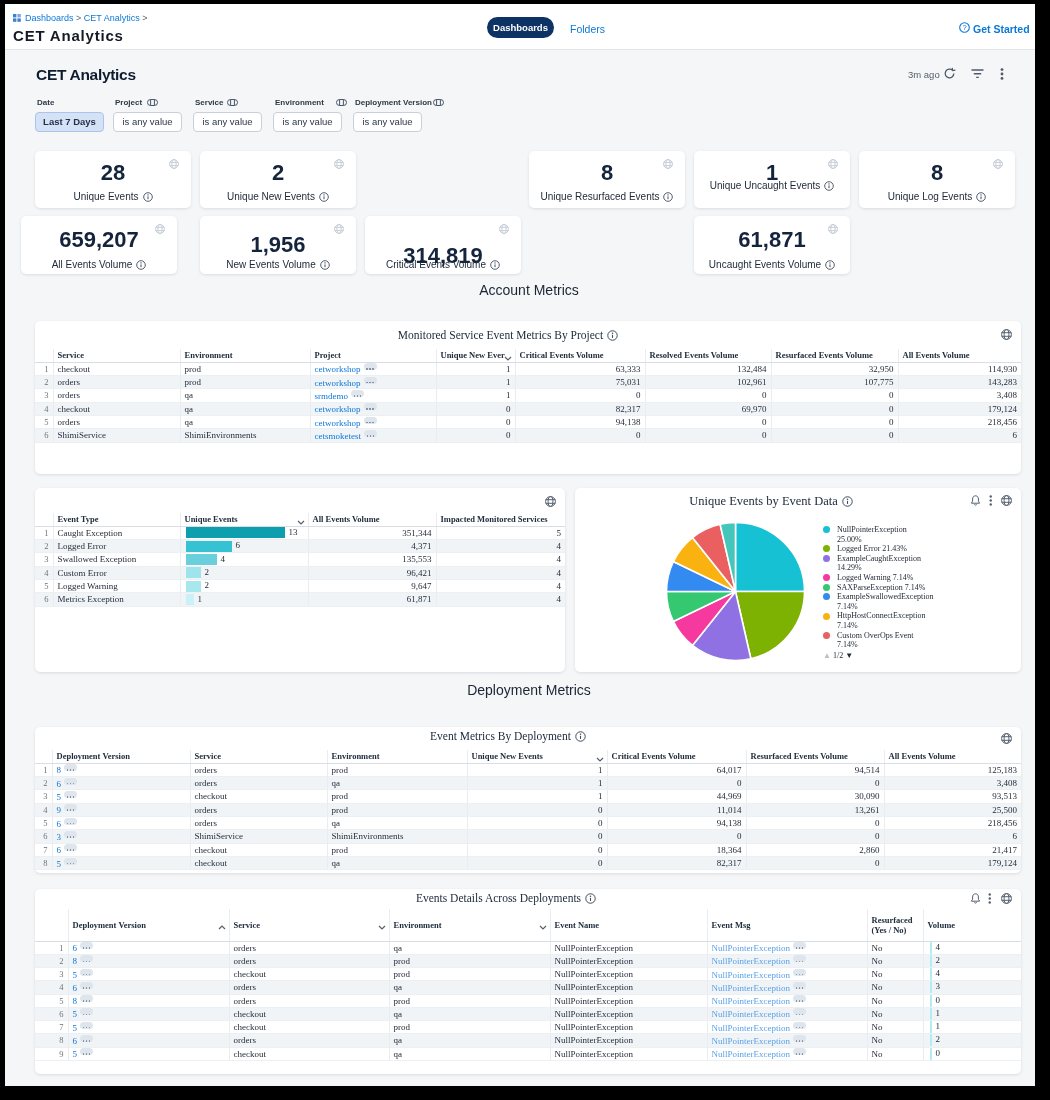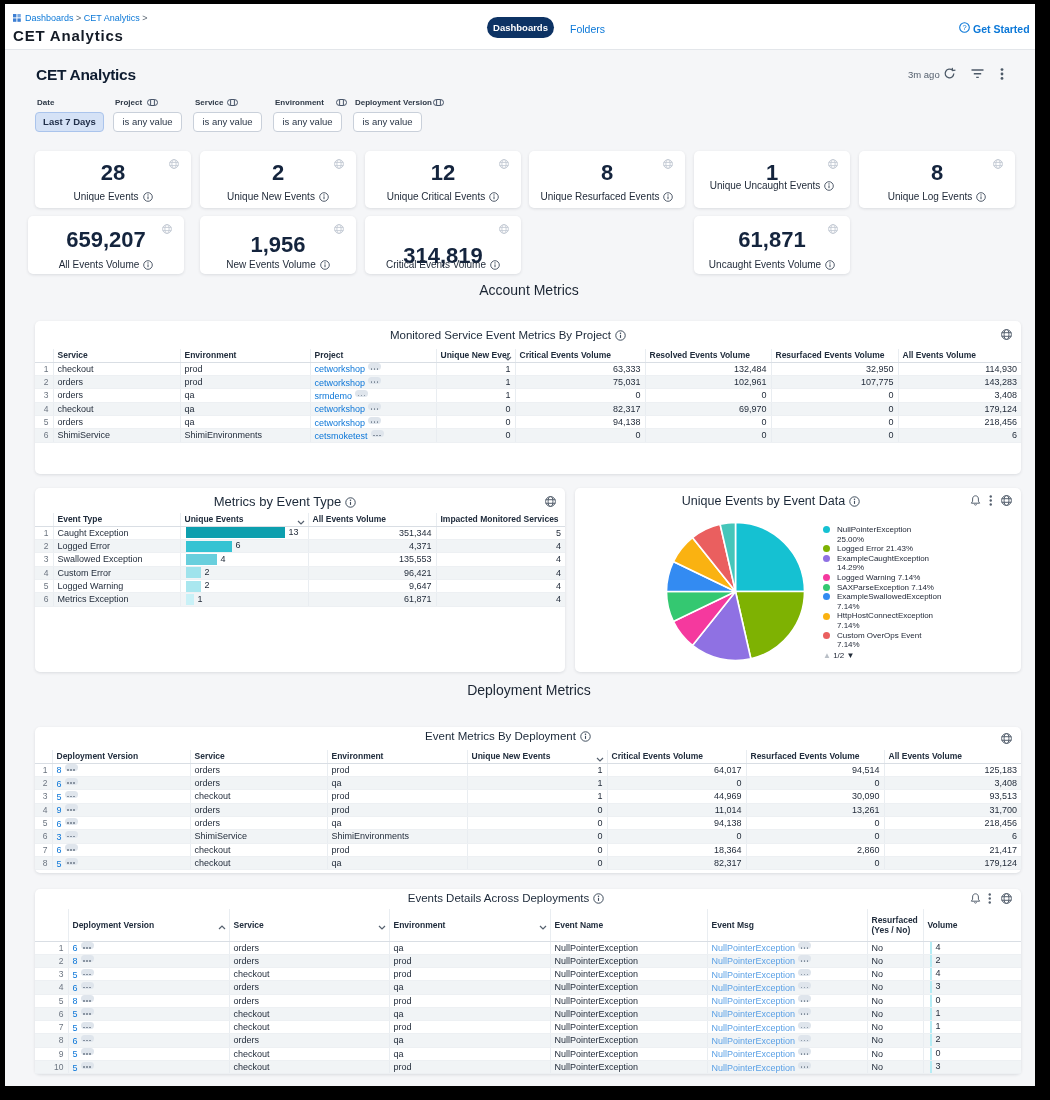--- a/index.html
+++ b/index.html
@@ -13,21 +13,21 @@
 .pill { background:#0d3364; color:#fff; font-size:9.5px; font-weight:bold; border-radius:11px; height:21px; line-height:21px; width:67px; text-align:center; }
 .blue { color:#0b78d8; }
 .h1 { font-size:15.5px; font-weight:600; color:#0e1c30; letter-spacing:-0.3px; }
 .flabel { font-size:8px; color:#2d3846; font-weight:600; white-space:nowrap; }
 .chip { height:20px; line-height:18px; border-radius:4px; font-size:9.5px; color:#2a3647; text-align:center; background:#fff; border:1px solid #c9d0da; }
 .chip.active { background:#d5e2f6; border-color:#aac4ec; color:#22304a; font-weight:600; }
 .tile { position:absolute; width:156px; background:#fff; border-radius:5px; box-shadow:0 1px 3px rgba(30,40,60,0.12); }
 .tile .num { position:absolute; left:0; top:7px; width:100%; text-align:center; font-size:22px; font-weight:600; color:#14243d; letter-spacing:0; }
 .tile .lbl { position:absolute; left:0; top:37px; width:100%; text-align:center; font-size:10px; color:#1d2736; }
 .sech { font-size:14px; color:#1b2533; text-align:center; }
-.card { position:absolute; background:#fff; border-radius:5px; box-shadow:0 1px 3px rgba(30,40,60,0.12); }
+.card { position:absolute; background:#fff; border-radius:5px; box-shadow:0 1px 3px rgba(30,40,60,0.12);font-family:Liberation Serif, serif; }
 .ctitle { position:absolute; font-size:11.5px; color:#1b2838; font-weight:500; white-space:nowrap; }
 table.dt { border-collapse:collapse; table-layout:fixed; width:100%; font-size:9px; color:#1e2837; }
 table.dt th { position:relative; font-size:8.5px; color:#212d3d; font-weight:bold; text-align:left; border-bottom:1px solid #d9dee4; border-left:1px solid #e9edf1; padding:0 4px; height:13px; white-space:nowrap; overflow:hidden; }
 table.dt td { height:13.35px; padding:0 4px; border-left:1px solid #e9edf1; border-bottom:1px solid #edf0f3; white-space:nowrap; overflow:hidden; font-size:9px; }
 table.dt .rn { color:#6b7480; text-align:right; border-left:none; font-size:8.5px; padding:0 4px 0 0; }
 table.dt th.rn { border-left:none; border-bottom:1px solid #d9dee4; }
 table.dt tr.z td { background:#f1f4f6; }
 table.dt .r { text-align:right; }
 a.lnk { color:#0b76d8; text-decoration:none; }
 a.lnk2 { color:#5ba1e6; text-decoration:none; }
@@ -138,36 +138,20 @@
             <line x1="0.6" y1="6.6" x2="9.4" y2="6.6"></line>
           </g>
         </svg>
         <div class="num" style="top:9px">2</div>
         <div class="lbl" style="top:39.5px">Unique New Events<svg class="ic" style="display:inline-block;vertical-align:-2px;margin-left:4px" width="10" height="10" viewBox="0 0 10 10">
             <circle cx="5" cy="5" r="4.3" fill="none" stroke="#3f4c5c" stroke-width="0.9"></circle>
             <line x1="5" y1="4.4" x2="5" y2="7.2" stroke="#3f4c5c" stroke-width="1"></line>
             <circle cx="5" cy="2.9" r="0.7" fill="#3f4c5c"></circle>
           </svg></div>
       </div>
-<div class="tile" style="left:365px;top:151px;height:57px">
-        <svg class="abs ic" style="right:12px;top:8px" width="10" height="10" viewBox="0 0 10 10">
-          <g fill="none" stroke="#c3cad4" stroke-width="0.9">
-            <circle cx="5" cy="5" r="4.4"></circle>
-            <ellipse cx="5" cy="5" rx="2.1" ry="4.4"></ellipse>
-            <line x1="0.6" y1="3.4" x2="9.4" y2="3.4"></line>
-            <line x1="0.6" y1="6.6" x2="9.4" y2="6.6"></line>
-          </g>
-        </svg>
-        <div class="num" style="top:9px">12</div>
-        <div class="lbl" style="top:39.5px">Unique Critical Events<svg class="ic" style="display:inline-block;vertical-align:-2px;margin-left:4px" width="10" height="10" viewBox="0 0 10 10">
-            <circle cx="5" cy="5" r="4.3" fill="none" stroke="#3f4c5c" stroke-width="0.9"></circle>
-            <line x1="5" y1="4.4" x2="5" y2="7.2" stroke="#3f4c5c" stroke-width="1"></line>
-            <circle cx="5" cy="2.9" r="0.7" fill="#3f4c5c"></circle>
-          </svg></div>
-      </div>
 <div class="tile" style="left:529px;top:151px;height:57px">
         <svg class="abs ic" style="right:12px;top:8px" width="10" height="10" viewBox="0 0 10 10">
           <g fill="none" stroke="#c3cad4" stroke-width="0.9">
             <circle cx="5" cy="5" r="4.4"></circle>
             <ellipse cx="5" cy="5" rx="2.1" ry="4.4"></ellipse>
             <line x1="0.6" y1="3.4" x2="9.4" y2="3.4"></line>
             <line x1="0.6" y1="6.6" x2="9.4" y2="6.6"></line>
           </g>
         </svg>
         <div class="num" style="top:9px">8</div>
@@ -202,21 +186,21 @@
             <line x1="0.6" y1="6.6" x2="9.4" y2="6.6"></line>
           </g>
         </svg>
         <div class="num" style="top:9px">8</div>
         <div class="lbl" style="top:39.5px">Unique Log Events<svg class="ic" style="display:inline-block;vertical-align:-2px;margin-left:4px" width="10" height="10" viewBox="0 0 10 10">
             <circle cx="5" cy="5" r="4.3" fill="none" stroke="#3f4c5c" stroke-width="0.9"></circle>
             <line x1="5" y1="4.4" x2="5" y2="7.2" stroke="#3f4c5c" stroke-width="1"></line>
             <circle cx="5" cy="2.9" r="0.7" fill="#3f4c5c"></circle>
           </svg></div>
       </div>
-<div class="tile" style="left:28px;top:216px;height:58px">
+<div class="tile" style="left:21px;top:216px;height:58px">
         <svg class="abs ic" style="right:12px;top:8px" width="10" height="10" viewBox="0 0 10 10">
           <g fill="none" stroke="#c3cad4" stroke-width="0.9">
             <circle cx="5" cy="5" r="4.4"></circle>
             <ellipse cx="5" cy="5" rx="2.1" ry="4.4"></ellipse>
             <line x1="0.6" y1="3.4" x2="9.4" y2="3.4"></line>
             <line x1="0.6" y1="6.6" x2="9.4" y2="6.6"></line>
           </g>
         </svg>
         <div class="num" style="top:10.5px">659,207</div>
         <div class="lbl" style="top:43px">All Events Volume<svg class="ic" style="display:inline-block;vertical-align:-2px;margin-left:4px" width="10" height="10" viewBox="0 0 10 10">
@@ -380,25 +364,20 @@
               <td class="r">0</td>
               <td class="r">0</td>
               <td class="r">0</td>
               <td class="r">0</td>
               <td class="r">6</td>
             </tr>
 </tbody>
         </table>
       </div>
 <div class="card" style="left:35px;top:488px;width:530px;height:184px">
-<div class="ctitle" style="left:0;top:6px;width:500px;text-align:center;font-size:13px">Metrics by Event Type<svg class="ic" style="display:inline-block;vertical-align:-2px;margin-left:4px" width="11" height="11" viewBox="0 0 10 10">
-            <circle cx="5" cy="5" r="4.3" fill="none" stroke="#3f4c5c" stroke-width="0.9"></circle>
-            <line x1="5" y1="4.4" x2="5" y2="7.2" stroke="#3f4c5c" stroke-width="1"></line>
-            <circle cx="5" cy="2.9" r="0.7" fill="#3f4c5c"></circle>
-          </svg></div>
 <svg class="abs ic" style="left:510px;top:8px" width="11" height="11" viewBox="0 0 11 11">
           <g fill="none" stroke="#55606e" stroke-width="1">
             <circle cx="5.5" cy="5.5" r="4.9"></circle>
             <ellipse cx="5.5" cy="5.5" rx="2.4" ry="4.9"></ellipse>
             <line x1="0.7" y1="3.7" x2="10.3" y2="3.7"></line>
             <line x1="0.7" y1="7.3" x2="10.3" y2="7.3"></line>
           </g>
         </svg>
 <table class="dt" style="position:absolute;left:0;top:25px;width:530px">
           <colgroup>
@@ -584,21 +563,21 @@
               <td class="r">93,513</td>
             </tr>
 <tr class="z">
               <td class="rn">4</td>
               <td><a class="lnk">9</a><span class="dots"><i></i><i></i><i></i></span></td>
               <td>orders</td>
               <td>prod</td>
               <td class="r">0</td>
               <td class="r">11,014</td>
               <td class="r">13,261</td>
-              <td class="r">31,700</td>
+              <td class="r">25,500</td>
             </tr>
 <tr>
               <td class="rn">5</td>
               <td><a class="lnk">6</a><span class="dots"><i></i><i></i><i></i></span></td>
               <td>orders</td>
               <td>qa</td>
               <td class="r">0</td>
               <td class="r">94,138</td>
               <td class="r">0</td>
               <td class="r">218,456</td>
@@ -770,27 +749,17 @@
 <tr>
               <td class="rn">9</td>
               <td><a class="lnk">5</a><span class="dots"><i></i><i></i><i></i></span></td>
               <td>checkout</td>
               <td>qa</td>
               <td>NullPointerException</td>
               <td><a class="lnk2">NullPointerException</a><span class="dots"><i></i><i></i><i></i></span></td>
               <td>No</td>
               <td style="padding:0 0 0 6px"><span style="display:inline-block;vertical-align:middle;width:2px;height:12px;background:#b5ecf4;margin-right:4px"></span>0</td>
             </tr>
-<tr class="z">
-              <td class="rn">10</td>
-              <td><a class="lnk">5</a><span class="dots"><i></i><i></i><i></i></span></td>
-              <td>checkout</td>
-              <td>prod</td>
-              <td>NullPointerException</td>
-              <td><a class="lnk2">NullPointerException</a><span class="dots"><i></i><i></i><i></i></span></td>
-              <td>No</td>
-              <td style="padding:0 0 0 6px"><span style="display:inline-block;vertical-align:middle;width:2px;height:12px;background:#b5ecf4;margin-right:4px"></span>3</td>
-            </tr>
 </tbody>
         </table>
       </div>
 </div>
 </div>
 
 </body></html>

